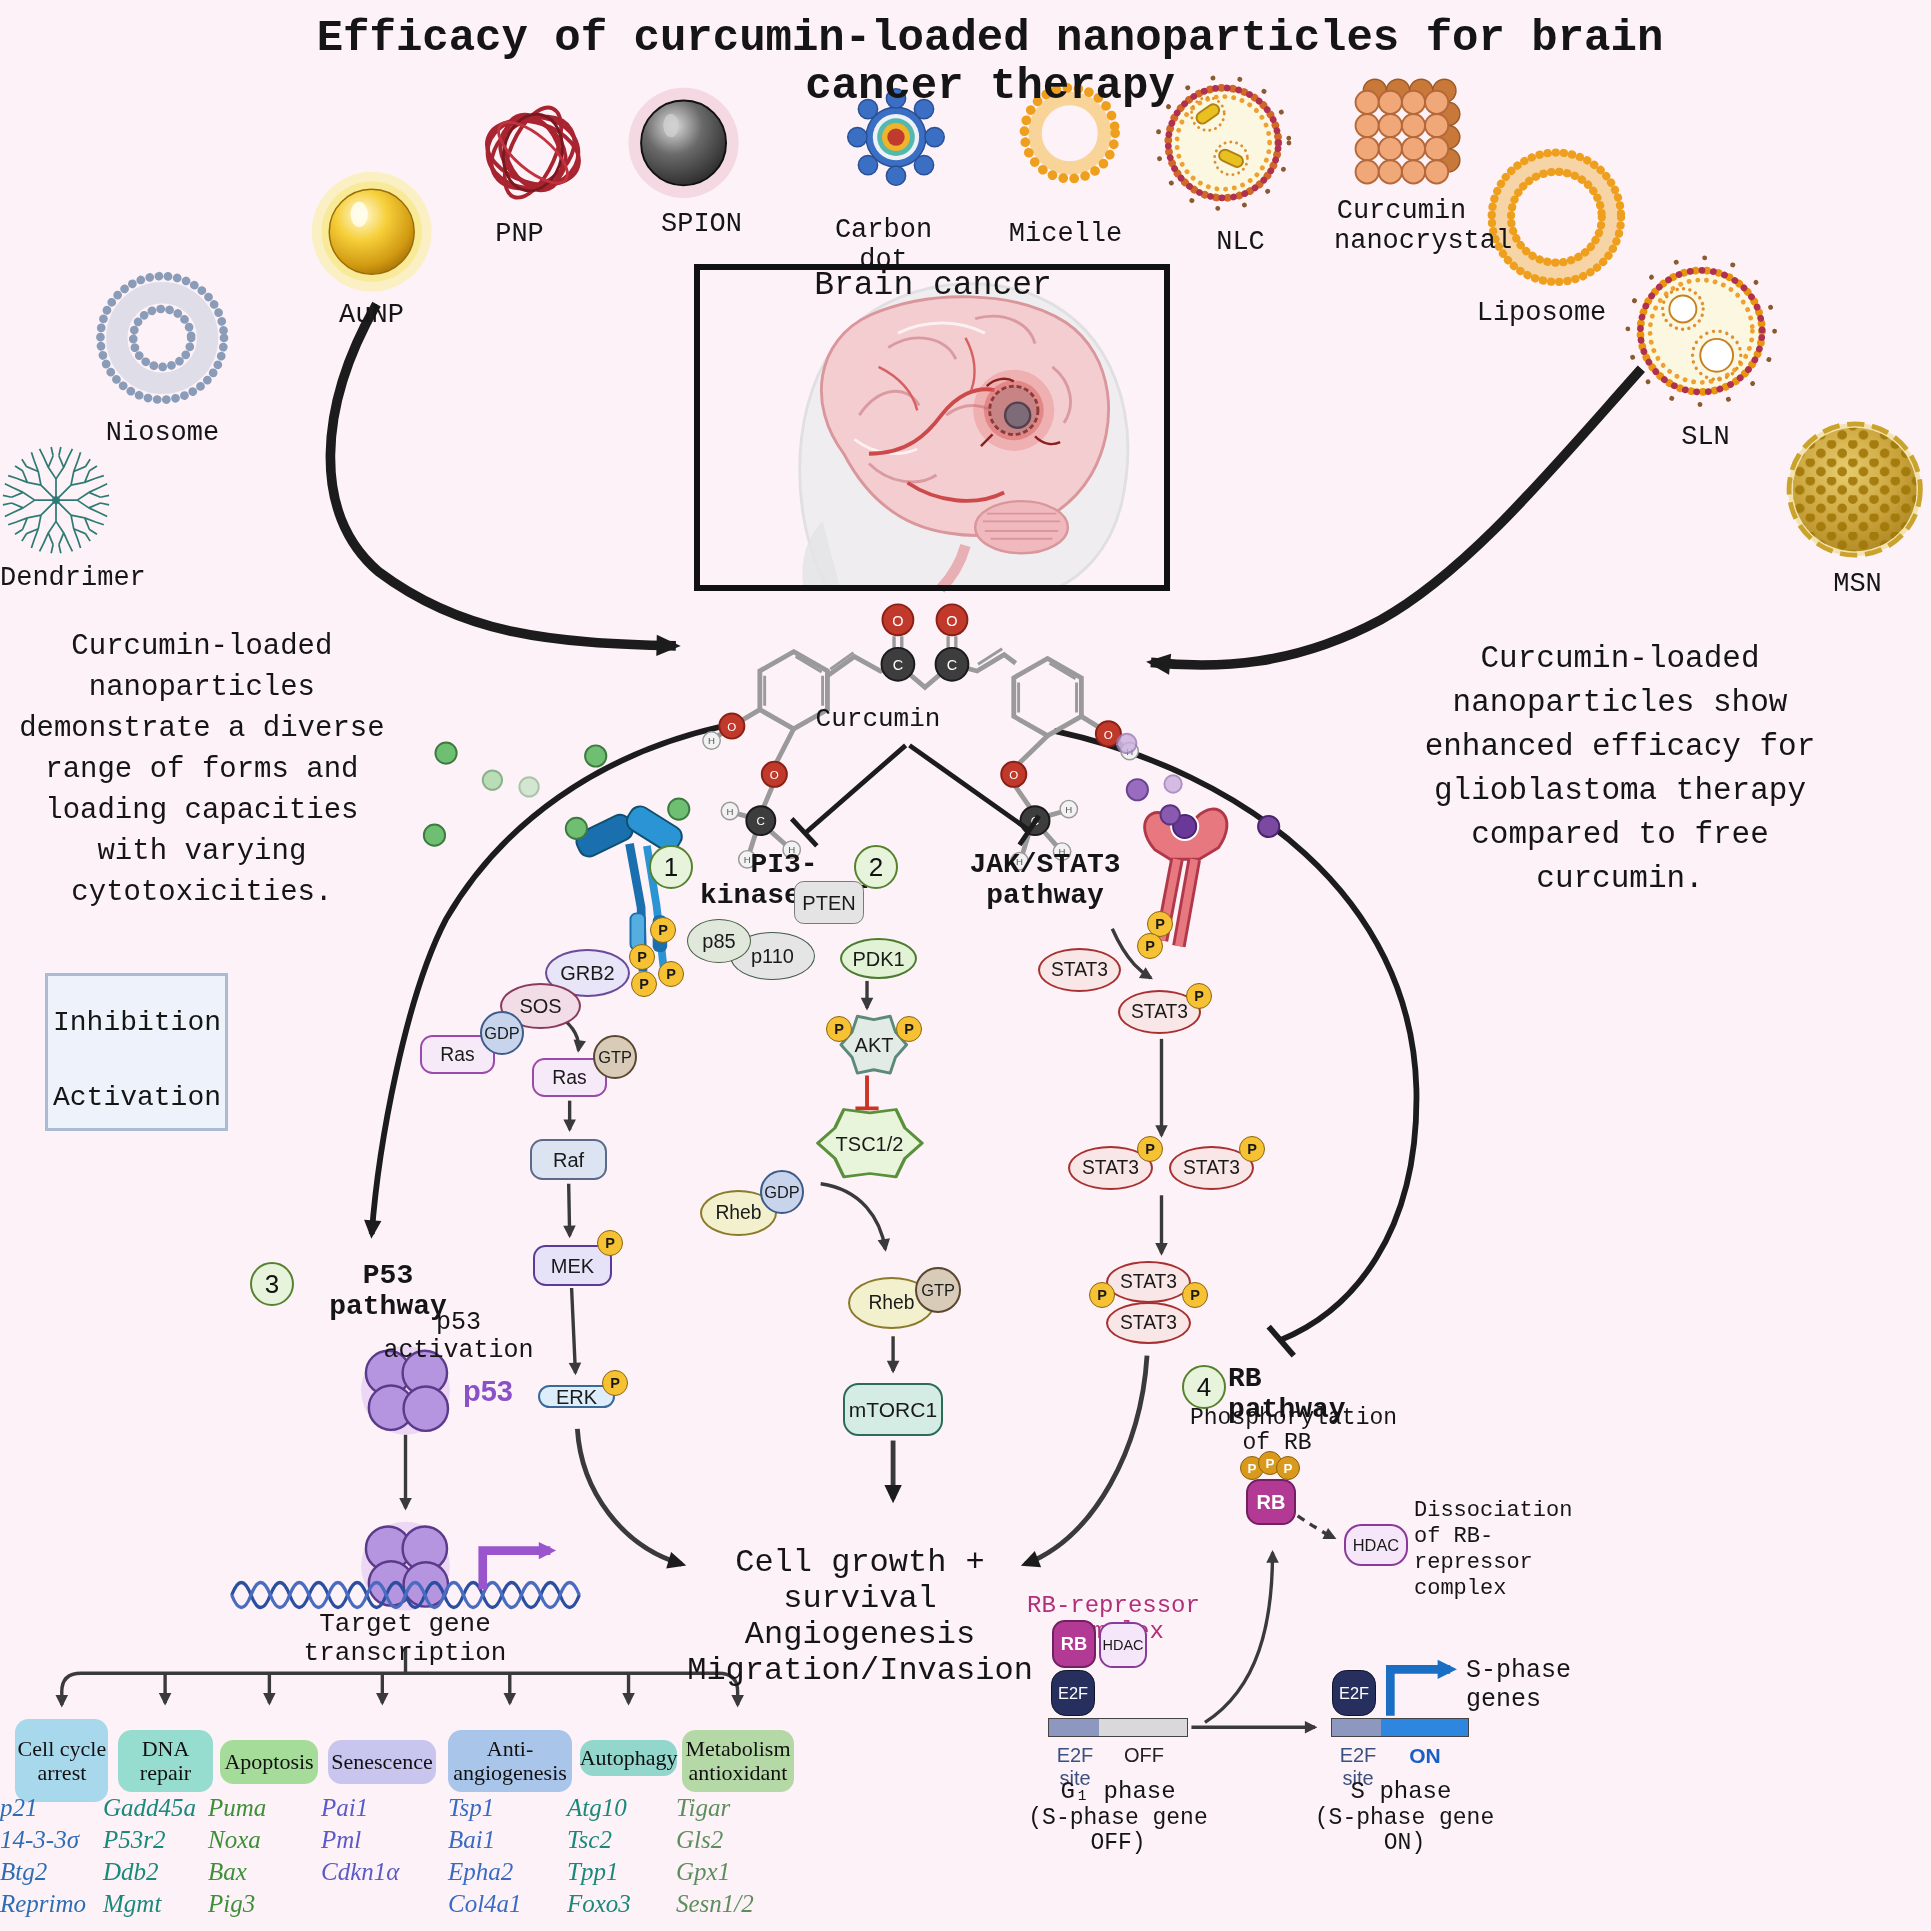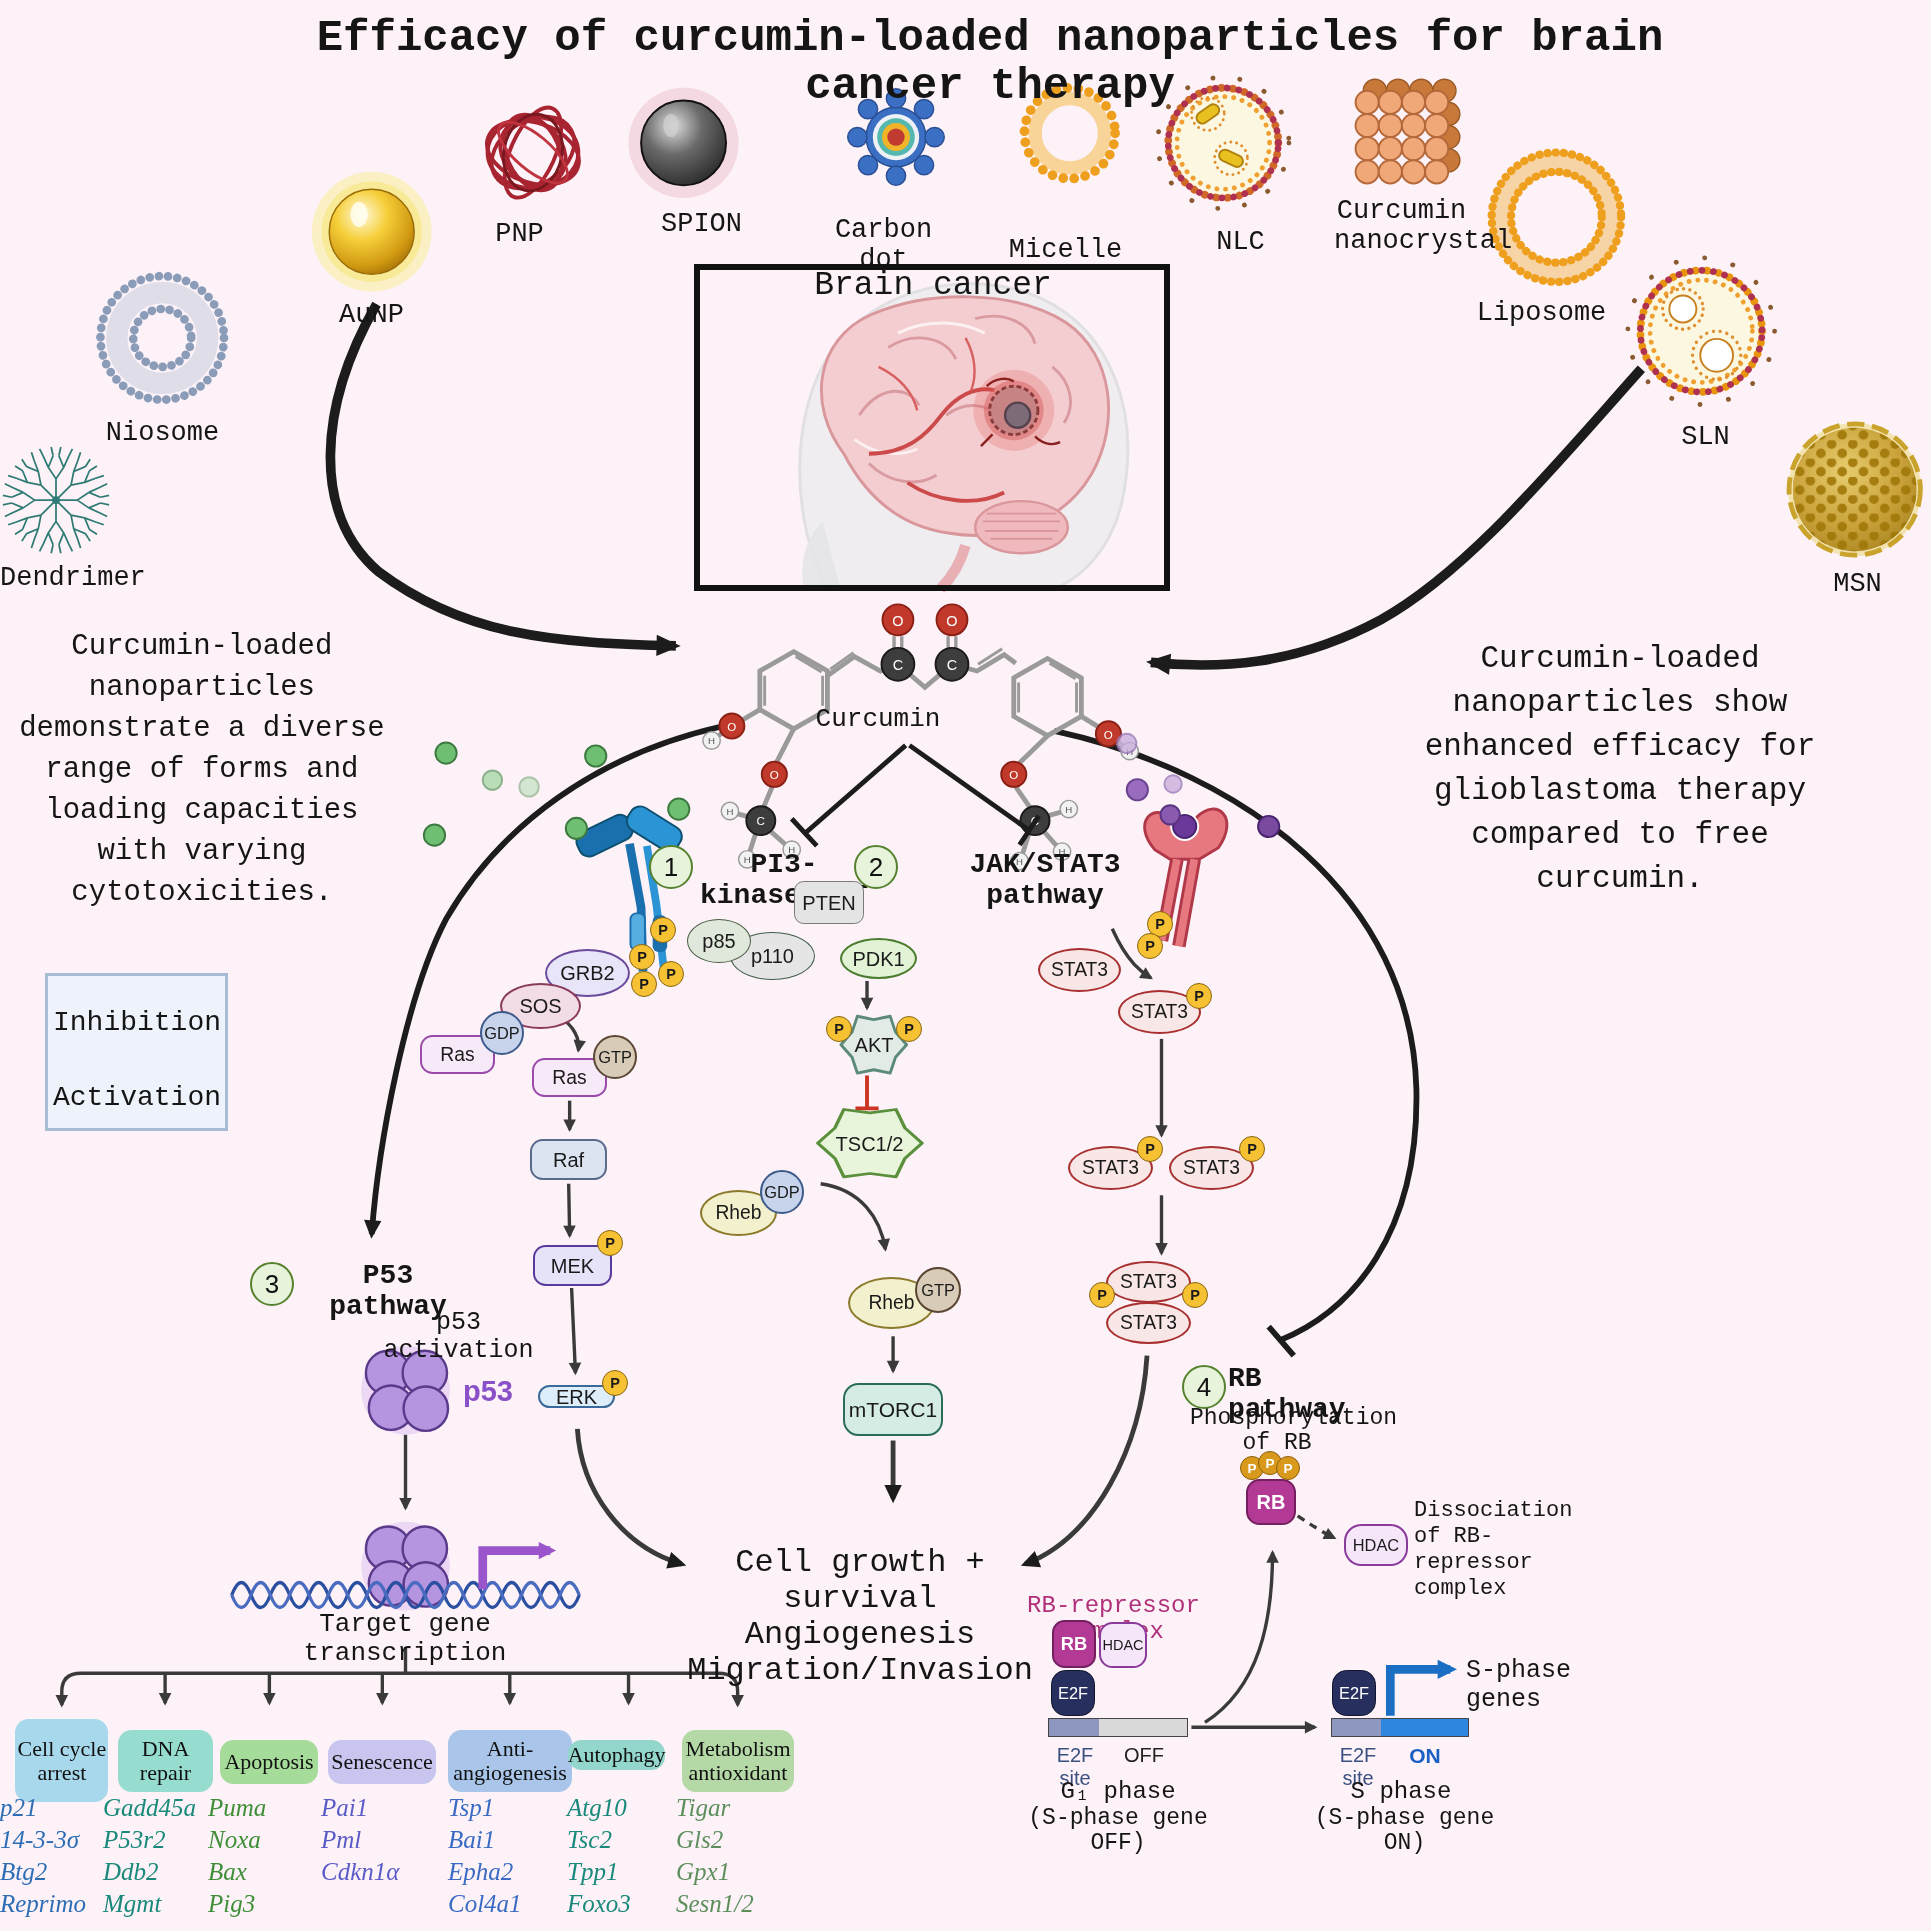--- a/index.html
+++ b/index.html
@@ -403,21 +403,21 @@
 
 <path d="M1440,1777 L1440,1729 L1502,1729" fill="none" stroke="#1a6fc4" stroke-width="9" marker-end="url(#mblue)"></path>
 </svg>
 
 <div class="t" style="left:314px;top:13.5px;width:1352px;font-size:44px;font-weight:bold;">Efficacy of curcumin-loaded nanoparticles for brain cancer therapy</div>
 
 <div class="t" style="left:304px;top:301px;width:135px;font-size:27px;">AuNP</div>
 <div class="t" style="left:452px;top:220px;width:135px;font-size:27px;">PNP</div>
 <div class="t" style="left:634px;top:210px;width:135px;font-size:27px;">SPION</div>
 <div class="t" style="left:816px;top:216px;width:135px;font-size:27px;">Carbon dot</div>
-<div class="t" style="left:998px;top:220px;width:135px;font-size:27px;margin-top:16px;">Micelle</div>
+<div class="t" style="left:998px;top:220px;width:135px;font-size:27px;">Micelle</div>
 <div class="t" style="left:1173px;top:228px;width:135px;font-size:27px;">NLC</div>
 <div class="t" style="left:1334px;top:197px;width:135px;font-size:27px;">Curcumin nanocrystal</div>
 <div class="t" style="left:1474px;top:299px;width:135px;font-size:27px;">Liposome</div>
 <div class="t" style="left:1638px;top:423px;width:135px;font-size:27px;">SLN</div>
 <div class="t" style="left:1790px;top:570px;width:135px;font-size:27px;">MSN</div>
 <div class="t" style="left:95px;top:419px;width:135px;font-size:27px;">Niosome</div>
 <div class="t" style="left:0px;top:564px;width:135px;font-size:27px;">Dendrimer</div>
 
 <div style="position:absolute;left:694px;top:264px;width:476px;height:327px;border:6.8px solid #111;box-sizing:border-box;"></div>
 <div class="t" style="left:788px;top:268px;width:290px;font-size:33px;">Brain cancer</div>
@@ -493,21 +493,21 @@
   <div>Cell growth + survival</div>
   <div>Angiogenesis</div>
   <div>Migration/Invasion</div>
 </div>
 
 <div class="cat" style="left:15.4px;top:1719px;width:93px;height:83px;background:#a8d8ec;">Cell cycle arrest</div>
 <div class="cat" style="left:118px;top:1730px;width:95px;height:62px;background:#96ddd0;">DNA repair</div>
 <div class="cat" style="left:220px;top:1740px;width:98px;height:44px;background:#a6dc9a;">Apoptosis</div>
 <div class="cat" style="left:328px;top:1740px;width:108px;height:44px;background:#c8c5ee;">Senescence</div>
 <div class="cat" style="left:448px;top:1730px;width:124px;height:62px;background:#a9c6ea;">Anti-angiogenesis</div>
-<div class="cat" style="left:568px;top:1740px;width:97px;height:30px;background:#93d6cc;">Autophagy</div>
+<div class="cat" style="left:580px;top:1740px;width:97px;height:36px;background:#93d6cc;">Autophagy</div>
 <div class="cat" style="left:682px;top:1730px;width:112px;height:62px;background:#b5d9a6;">Metabolism antioxidant</div>
 
 <div class="genes" style="left:0px;top:1792px;width:124px;color:#2d6db5;">
   <div>p21</div>
   <div>14-3-3σ</div>
   <div>Btg2</div>
   <div>Reprimo</div>
 </div>
 <div class="genes" style="left:103px;top:1792px;width:124px;color:#18897a;">
   <div>Gadd45a</div>

